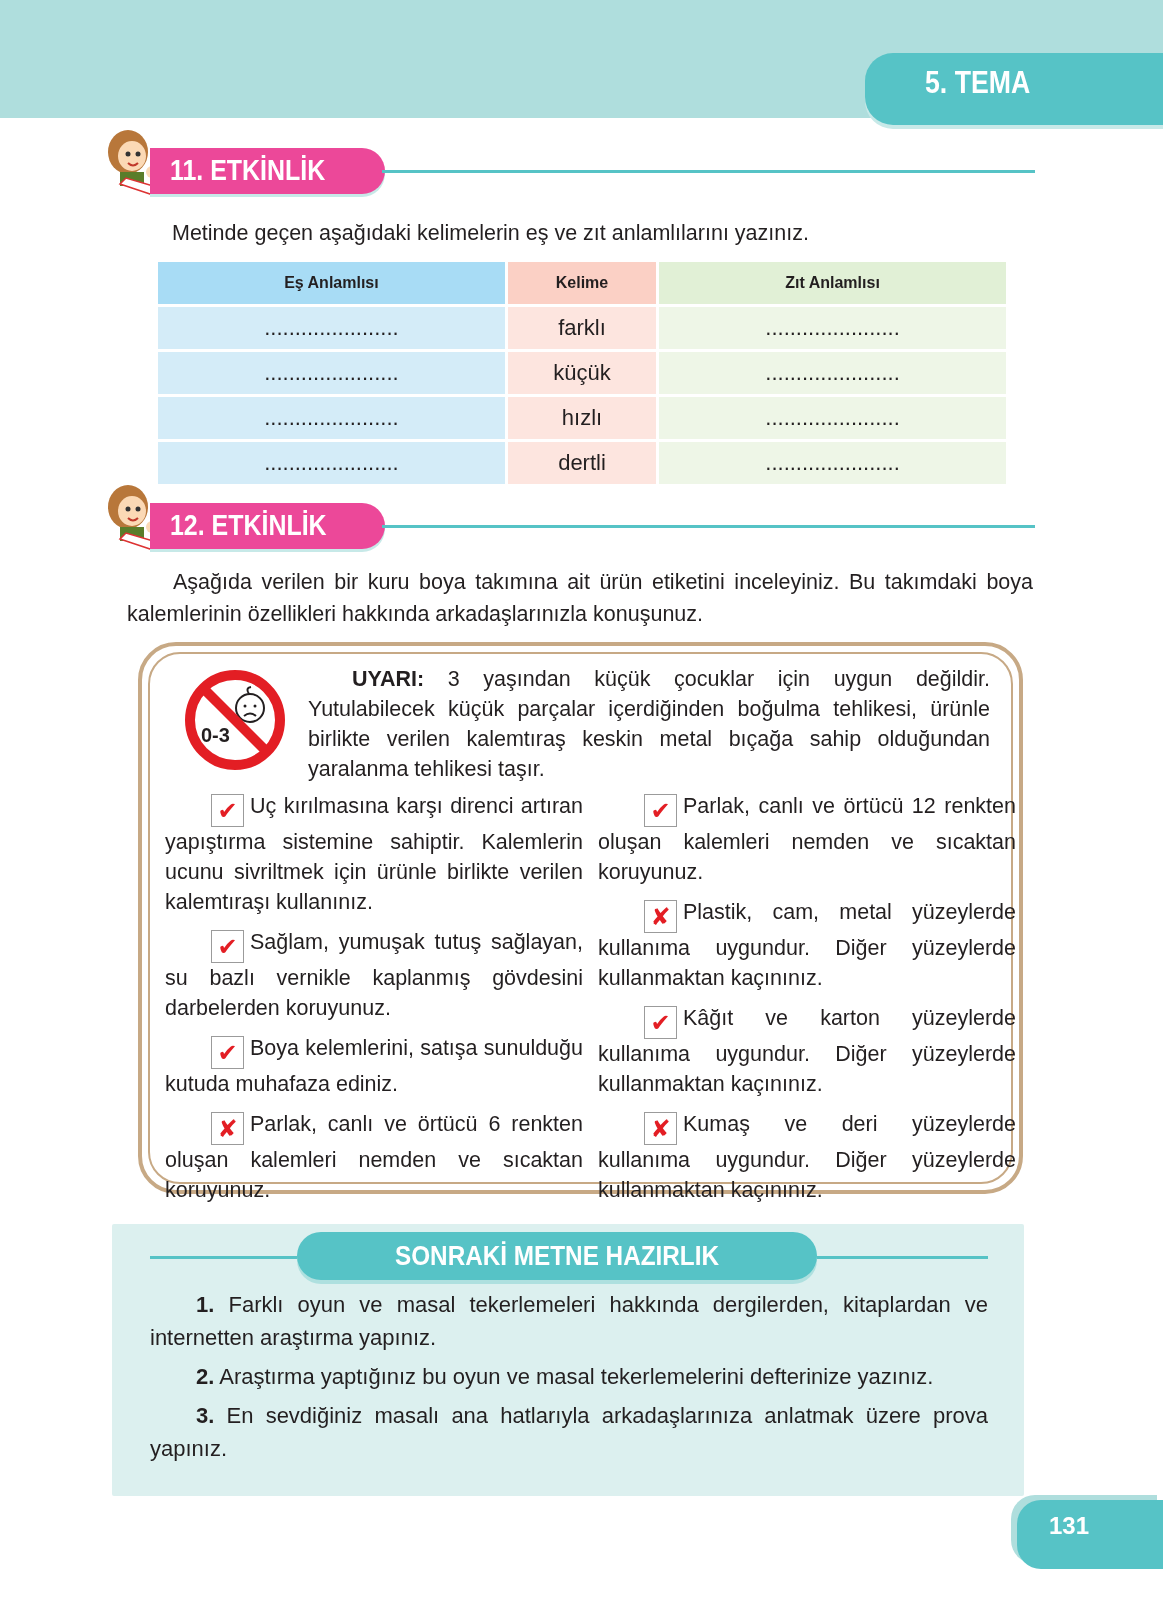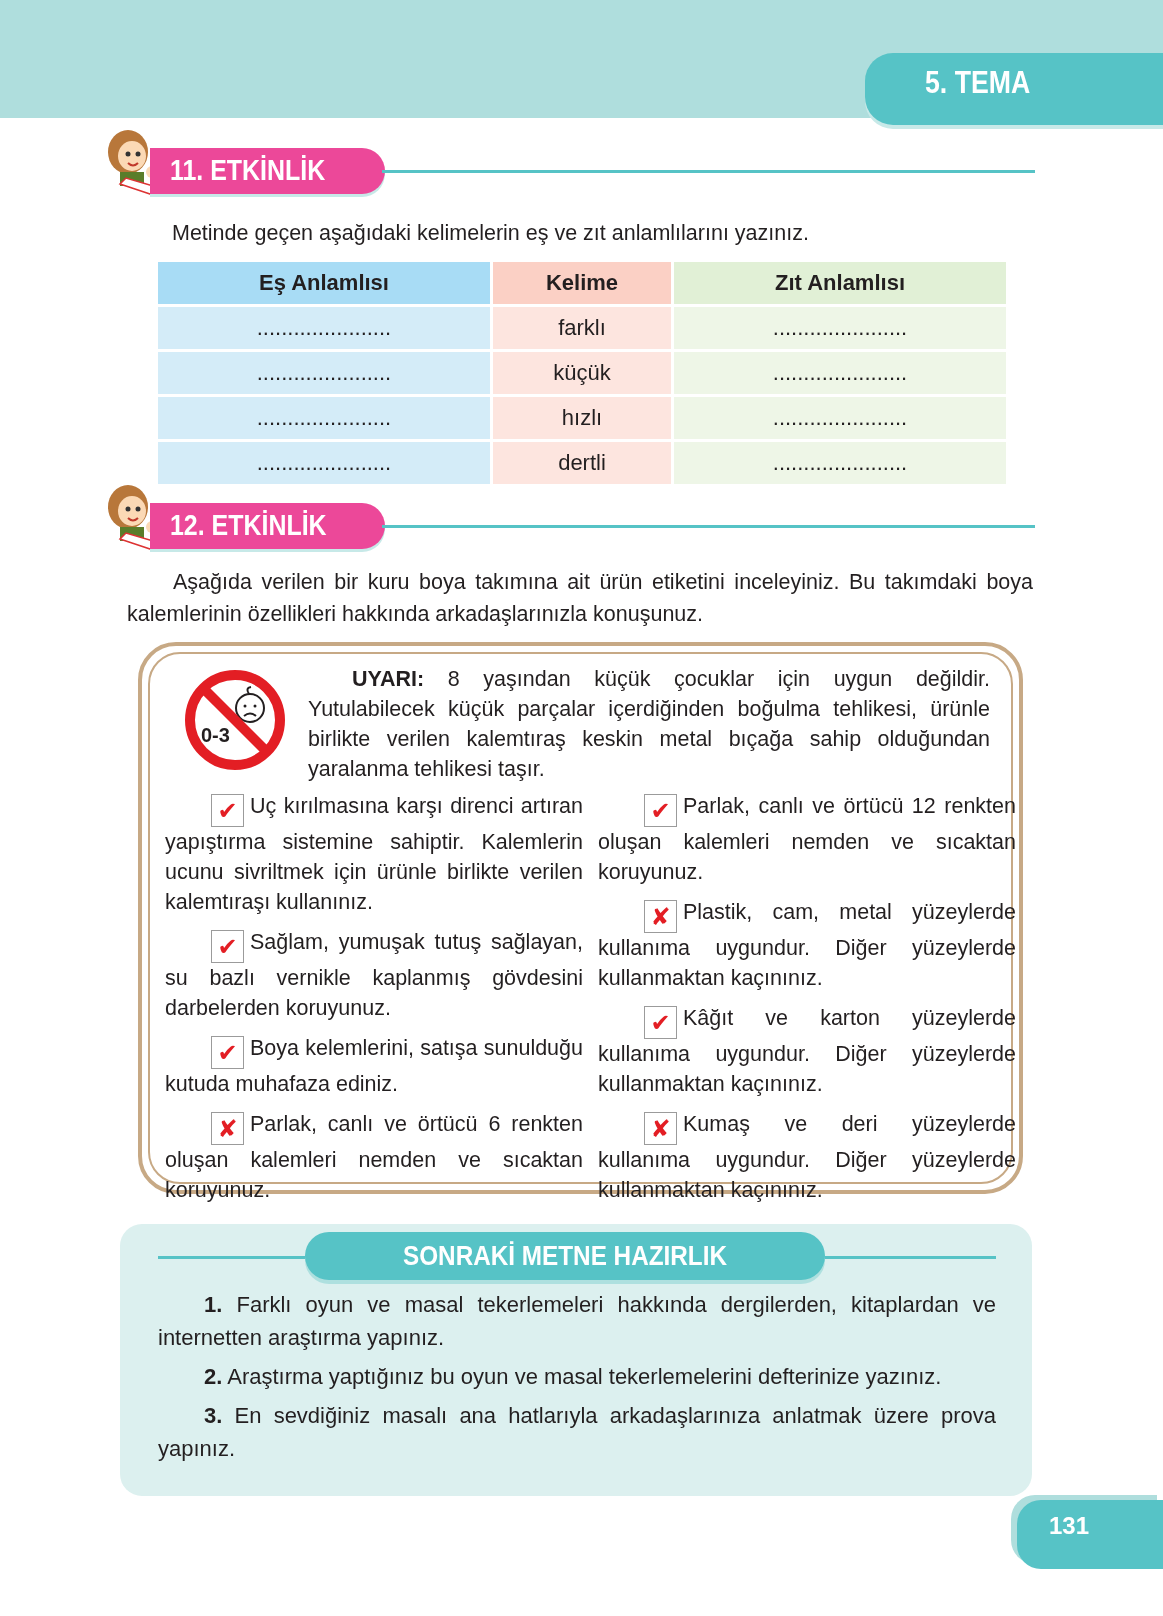--- a/index.html
+++ b/index.html
@@ -13,37 +13,37 @@
   .act-header { position: absolute; left: 100px; height: 60px; width: 940px; }
   .act-header .pill { position: absolute; left: 50px; top: 8px; width: 235px; height: 46px; background: #ec4899; border-radius: 0 26px 26px 0; box-shadow: 0 3px 0 #c7e9e8; }
   .act-header .pill span { position: absolute; left: 20px; top: 6px; color: #fff; font-weight: bold; font-size: 29px; transform: scaleX(0.86); transform-origin: left center; white-space: nowrap; }
   .act-header .rule { position: absolute; left: 282px; top: 30px; width: 653px; height: 3px; background: #56c3c6; }
   .girl { position: absolute; left: 0; top: -14px; width: 70px; height: 76px; }
 
   .instr { position: absolute; font-size: 21.5px; line-height: 32px; color: #231f20; }
 
   table.syn { position: absolute; left: 155px; top: 259px; border-collapse: separate; border-spacing: 3px; width: 854px; }
   table.syn td, table.syn th { height: 42px; text-align: center; font-size: 22px; vertical-align: middle; }
-  table.syn th { font-weight: bold; font-size: 22px; }
+  table.syn th { font-weight: bold; font-size: 16px; }
   .c1h { background: #a8dcf5; } .c2h { background: #fbd0c5; } .c3h { background: #e1f0d6; }
   .c1 { background: #d4ecf8; } .c2 { background: #fde5df; } .c3 { background: #eef6e7; }
   .dots { letter-spacing: 0px; font-size: 18px; }
 
   .label-box { position: absolute; left: 138px; top: 642px; width: 885px; height: 552px; border: 4px solid #c7a985; border-radius: 38px; }
   .label-box .inner { position: absolute; left: 6px; top: 6px; right: 6px; bottom: 6px; border: 2px solid #c7a985; border-radius: 32px; }
 
   .nosign { position: absolute; left: 183px; top: 668px; width: 104px; height: 104px; }
   .warn { position: absolute; left: 308px; top: 664px; width: 682px; font-size: 21.5px; line-height: 30px; text-align: justify; text-indent: 44px; }
   .warn b { font-weight: bold; }
 
   .col { position: absolute; width: 418px; font-size: 21.5px; line-height: 30px; text-align: justify; }
   .item { margin-bottom: 10px; text-indent: 46px; }
   .cb { display: inline-block; width: 33px; height: 33px; border: 1.5px solid #9b9b9b; vertical-align: -6px; margin-right: 6px; text-indent: 0; text-align: center; line-height: 32px; color: #e31e24; font-size: 24px; font-weight: bold; background: #fff; }
 
-  .prep { position: absolute; left: 120px; top: 1224px; width: 912px; height: 272px; background: #dcf0ef; border-radius: 22px; }
+  .prep { position: absolute; left: 112px; top: 1224px; width: 912px; height: 272px; background: #dcf0ef; border-radius: 2px; }
   .prep .rule-l { position: absolute; left: 38px; top: 32px; width: 150px; height: 3px; background: #56c3c6; }
   .prep .rule-r { position: absolute; left: 700px; top: 32px; width: 176px; height: 3px; background: #56c3c6; }
   .prep .pill { position: absolute; left: 185px; top: 8px; width: 520px; height: 48px; background: #56c3c6; border-radius: 26px; box-shadow: 0 4px 0 #aee0df; text-align: center; }
   .prep .pill span { display: inline-block; color: #fff; font-weight: bold; font-size: 27px; line-height: 48px; transform: scaleX(0.9); }
   .prep .body { position: absolute; left: 38px; top: 64px; width: 838px; font-size: 22px; line-height: 33px; text-align: justify; }
   .prep .body p { text-indent: 46px; margin-bottom: 6px; }
   .prep .body b { font-weight: bold; }
 
   .page-tab { position: absolute; left: 1017px; top: 1500px; width: 146px; height: 69px; background: #56c3c6; border-radius: 24px 0 0 24px; box-shadow: -6px -5px 0 #afdedd; }
   .page-tab span { position: absolute; left: 32px; top: 12px; color: #fff; font-weight: bold; font-size: 24px; }
@@ -132,21 +132,21 @@
   <circle cx="52" cy="52" r="45" fill="#fff" stroke="#e31e24" stroke-width="10"></circle>
   <circle cx="67" cy="40" r="14" fill="none" stroke="#231f20" stroke-width="2"></circle>
   <path d="M66 26 q-4 -6 2 -7" fill="none" stroke="#231f20" stroke-width="2"></path>
   <circle cx="62" cy="38" r="1.5" fill="#231f20"></circle>
     <circle cx="72" cy="38" r="1.5" fill="#231f20"></circle>
   <path d="M61 48 q6 -5 12 0" fill="none" stroke="#231f20" stroke-width="2"></path>
   <text x="18" y="74" font-family="Liberation Sans, sans-serif" font-weight="bold" font-size="20" fill="#231f20">0-3</text>
   <line x1="20" y1="20" x2="84" y2="84" stroke="#e31e24" stroke-width="10"></line>
 </svg>
 
-<div class="warn"><b>UYARI:</b> <span>8 yaşından küçük çocuklar için uygun değildir. Yutulabilecek küçük parçalar içerdiğinden boğulma tehlikesi, ürünle birlikte verilen kalemtıraş keskin metal bıçağa sahip olduğundan yaralanma tehlikesi taşır.</span></div>
+<div class="warn"><b>UYARI:</b> <span>3 yaşından küçük çocuklar için uygun değildir. Yutulabilecek küçük parçalar içerdiğinden boğulma tehlikesi, ürünle birlikte verilen kalemtıraş keskin metal bıçağa sahip olduğundan yaralanma tehlikesi taşır.</span></div>
 
 <div class="col" style="left:165px; top:791px;">
   <div class="item"><span class="cb">✔</span><span>Uç kırılmasına karşı direnci artıran yapıştırma sistemine sahiptir. Kalemlerin ucunu sivriltmek için ürünle birlikte verilen kalemtıraşı kullanınız.</span></div>
   <div class="item"><span class="cb">✔</span><span>Sağlam, yumuşak tutuş sağlayan, su bazlı vernikle kaplanmış gövdesini darbelerden koruyunuz.</span></div>
   <div class="item"><span class="cb">✔</span><span>Boya kelemlerini, satışa sunulduğu kutuda muhafaza ediniz.</span></div>
   <div class="item"><span class="cb">✘</span><span>Parlak, canlı ve örtücü 6 renkten oluşan kalemleri nemden ve sıcaktan koruyunuz.</span></div>
 </div>
 
 <div class="col" style="left:598px; top:791px;">
   <div class="item"><span class="cb">✔</span><span>Parlak, canlı ve örtücü 12 renkten oluşan kalemleri nemden ve sıcaktan koruyunuz.</span></div>

